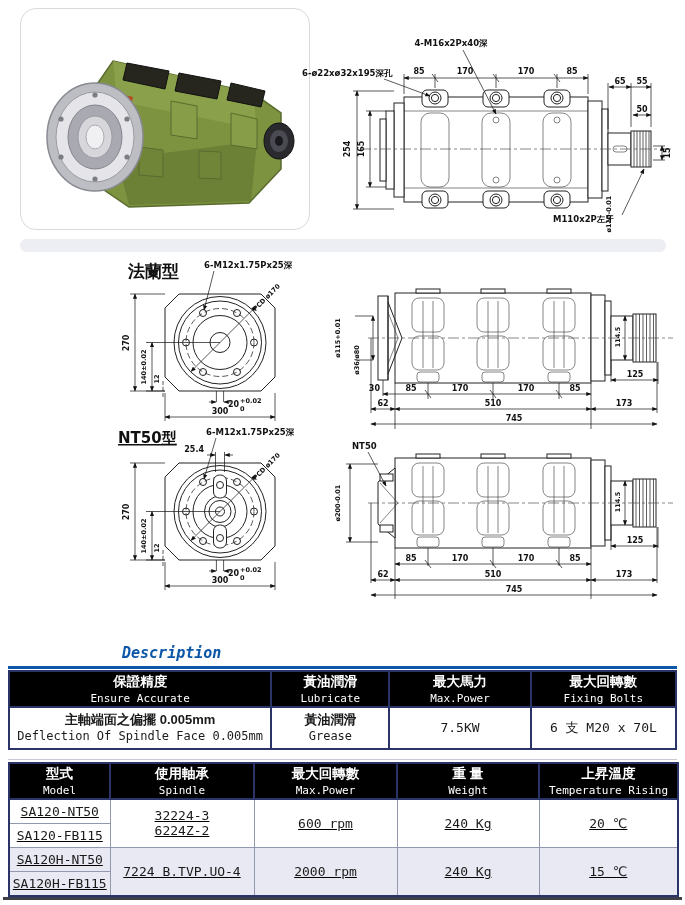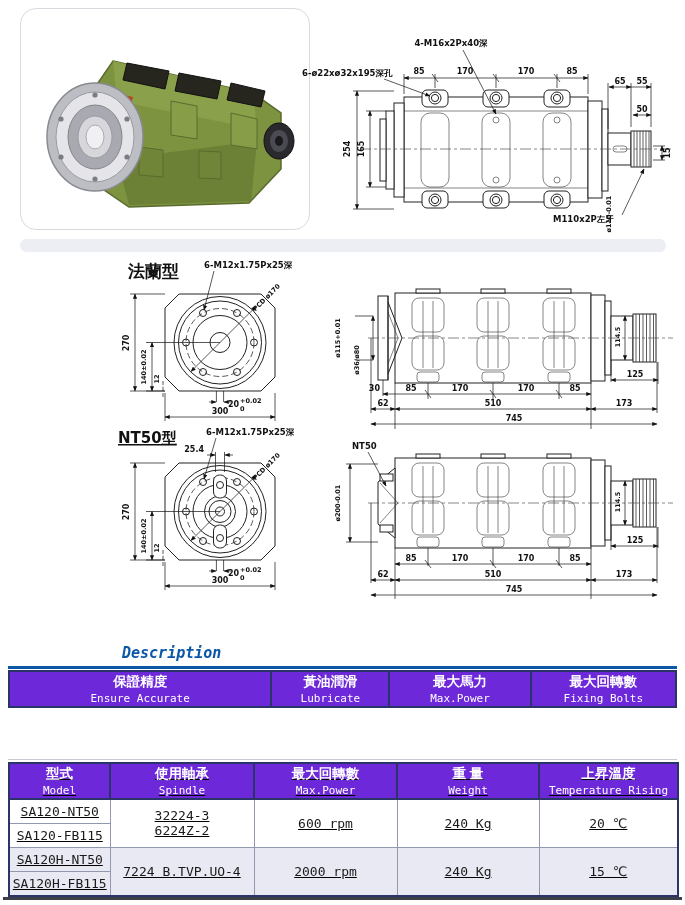--- a/index.html
+++ b/index.html
@@ -34,21 +34,21 @@
   .tab-desc{left:122px;top:644px;color:#0a57a8;font-size:15px;font-weight:bold;
       font-family:"DejaVu Sans Mono","DejaVu Sans",sans-serif;font-style:italic;}
   .tab-underline{left:8px;top:666px;width:669px;height:3px;background:#0a57a8;}
 
   
   table{border-collapse:collapse;table-layout:fixed;width:669px;
         font-family:"DejaVu Sans Mono","DejaVu Sans",sans-serif;}
   .t1{left:8px;top:670px;}
   .t2{left:8px;top:762px;}
   th,td{text-align:center;vertical-align:middle;padding:0;}
-  .t1 th,.t2 th{background:#6d28d9;color:#fff;border:2px solid #2b3468;}
+  .t1 th,.t2 th{background:#000000;color:#fff;border:2px solid #2b3468;}
   .hzh{font-size:13.5px;font-weight:bold;font-family:"Liberation Sans",sans-serif;line-height:1.45;}
   .hen{font-size:11px;font-weight:normal;line-height:1.3;}
   .t1 td{border:2px solid #2b3468;color:#1a1a1a;height:40px;}
   .czh{font-size:13px;font-weight:bold;font-family:"Liberation Sans",sans-serif;line-height:1.4;}
   .cen{font-size:12px;line-height:1.3;}
   .cval{font-size:13px;}
   .t2 td{border:1.5px solid #9298ad;color:#1a1a1a;height:23px;font-size:13px;}
   .t2{border:2px solid #2b3468;text-decoration:underline;}
   .t2 .alt{background:#e9e9f3;}
   .gap-line{left:8px;top:759px;width:669px;height:1px;background:#c9c9d4;}
@@ -446,20 +446,32 @@
           </th>
       <th>
         <div class="hzh">最大馬力</div>
         <div class="hen">Max.Power</div>
           </th>
       <th>
         <div class="hzh">最大回轉數</div>
         <div class="hen">Fixing Bolts</div>
           </th>
     </tr>
+    <tr>
+      <td>
+        <div class="czh">主軸端面之偏擺 0.005mm</div>
+        <div class="cen">Deflection Of Spindle Face 0.005mm</div>
+          </td>
+      <td>
+        <div class="czh">黃油潤滑</div>
+        <div class="cen">Grease</div>
+          </td>
+      <td class="cval">7.5KW</td>
+      <td class="cval">6 支 M20 x 70L</td>
+    </tr>
   </tbody>
     </table>
 
   <div class="abs gap-line"></div>
 
   <table class="abs t2">
     <colgroup>
         <col style="width:101px">
         <col style="width:144px">
         <col style="width:143px">

